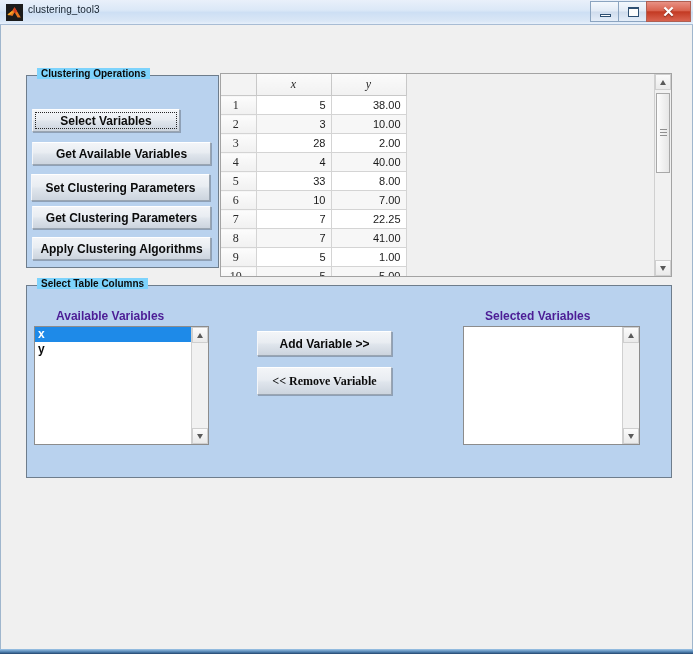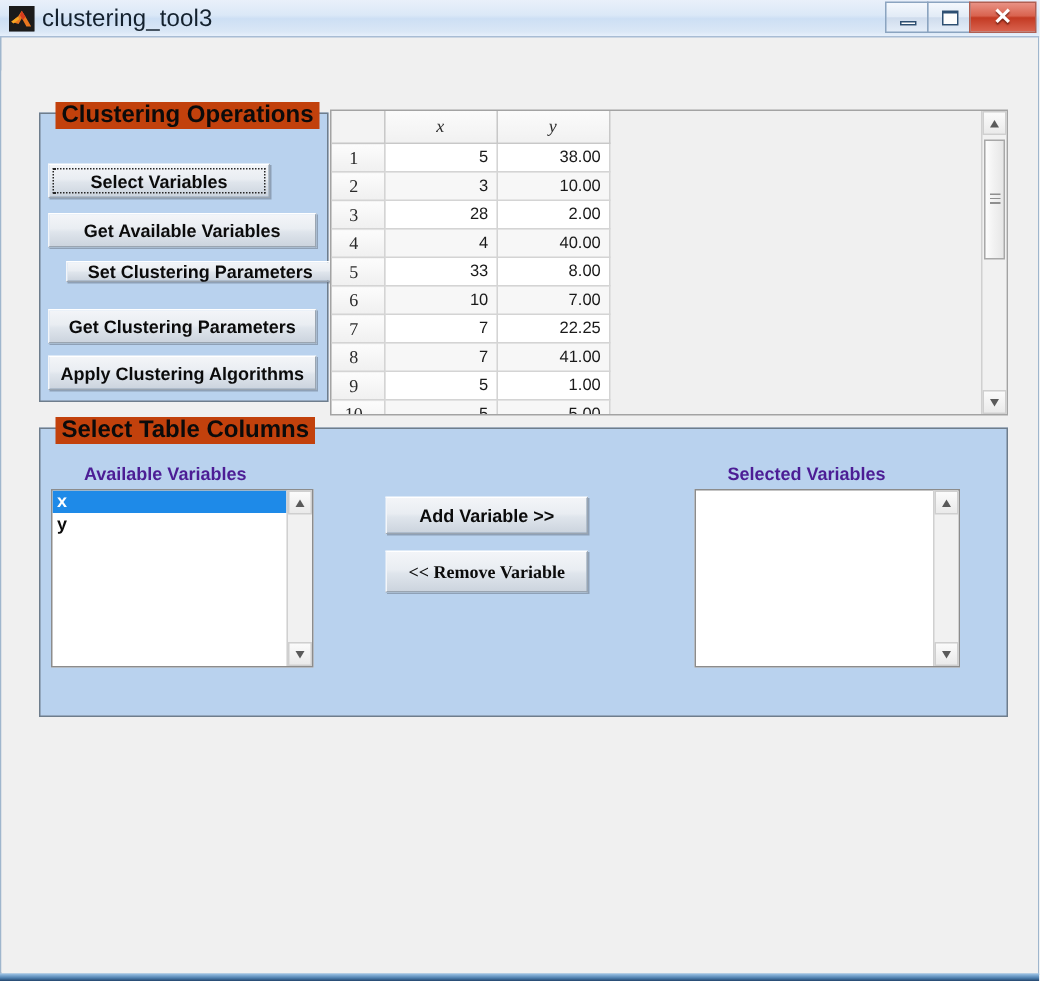--- a/index.html
+++ b/index.html
@@ -47,21 +47,21 @@
     position: absolute;
     left: 6px; top: 4px;
     width: 17px; height: 17px;
     background: #1b1b1b;
     overflow: hidden;
   }
   .title-icon svg { display: block; }
   .title-text {
     position: absolute;
     left: 28px; top: 4px;
-    font-size: 16px;
+    font-size: 10px;
     color: #14212e;
     letter-spacing: 0.1px;
     white-space: nowrap;
   }
 
   .winbtns {
     position: absolute;
     right: 2px; top: 1px;
     display: flex;
     height: 21px;
@@ -146,22 +146,22 @@
     position: absolute;
     box-sizing: border-box;
     background: #b9d2ee;
     border: 1px solid #6e7d8c;
   }
   .panel-title {
     position: absolute;
     top: -8px;
     left: 10px;
     padding: 0 4px;
-    background: #c2410c;
-    font-size: 16px;
+    background: #7dd3fc;
+    font-size: 10px;
     font-weight: bold;
     color: #0b0b0b;
     white-space: nowrap;
   }
 
   
   .btn {
     position: absolute;
     box-sizing: border-box;
     background: linear-gradient(to bottom, #f3f5f8 0%, #e9edf2 45%, #dfe5ec 55%, #ccd4de 100%);
@@ -368,21 +368,21 @@
 
 
   <div class="client">
 
     <div class="panel" style="left:25px; top:28px; width:193px; height:193px;">
       <div class="panel-title">Clustering Operations</div>
     </div>
 
     <div class="btn focused" style="left:31px; top:62px; width:148px; height:23px;">Select Variables</div>
     <div class="btn" style="left:31px; top:95px; width:179px; height:23px;">Get Available Variables</div>
-    <div class="btn" style="left:43px; top:127px; width:179px; height:14px;">Set Clustering Parameters</div>
+    <div class="btn" style="left:30px; top:127px; width:179px; height:27px;">Set Clustering Parameters</div>
     <div class="btn" style="left:31px; top:159px; width:179px; height:23px;">Get Clustering Parameters</div>
     <div class="btn" style="left:31px; top:190px; width:179px; height:23px;">Apply Clustering Algorithms</div>
 
     <div class="table-wrap" style="left:219px; top:26px; width:452px; height:204px;">
       <table class="grid">
         <colgroup>
           <col style="width:35px">
             <col style="width:75px">
             <col style="width:75px">
         </colgroup>

